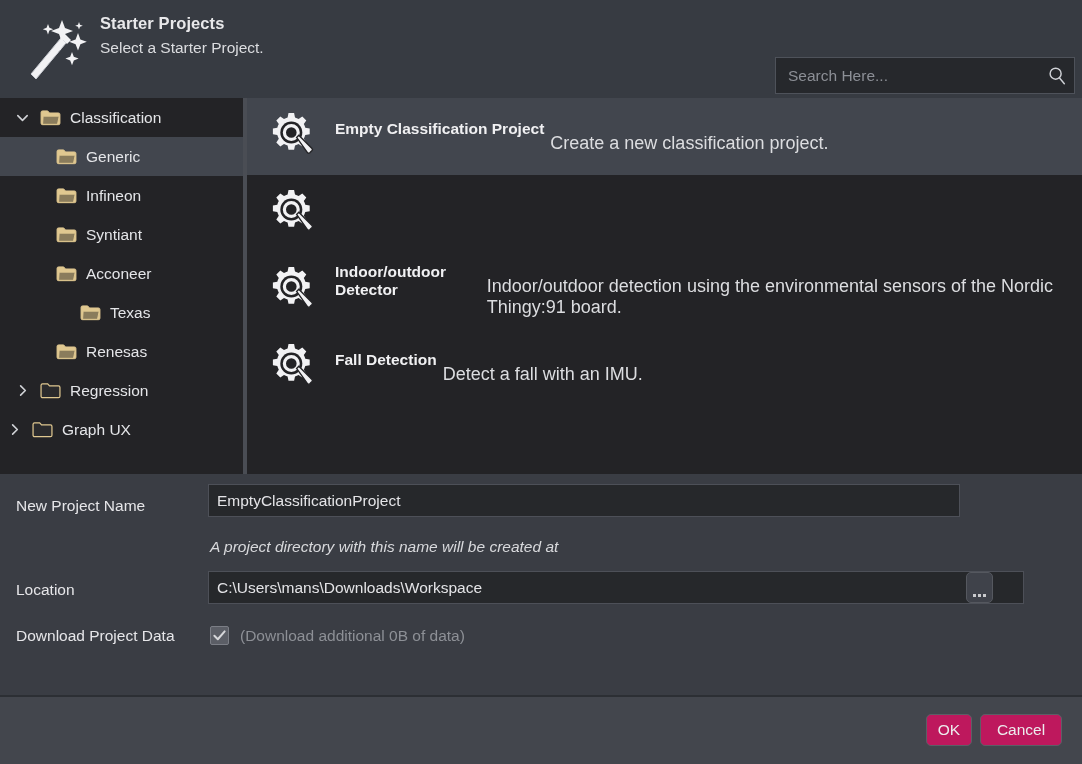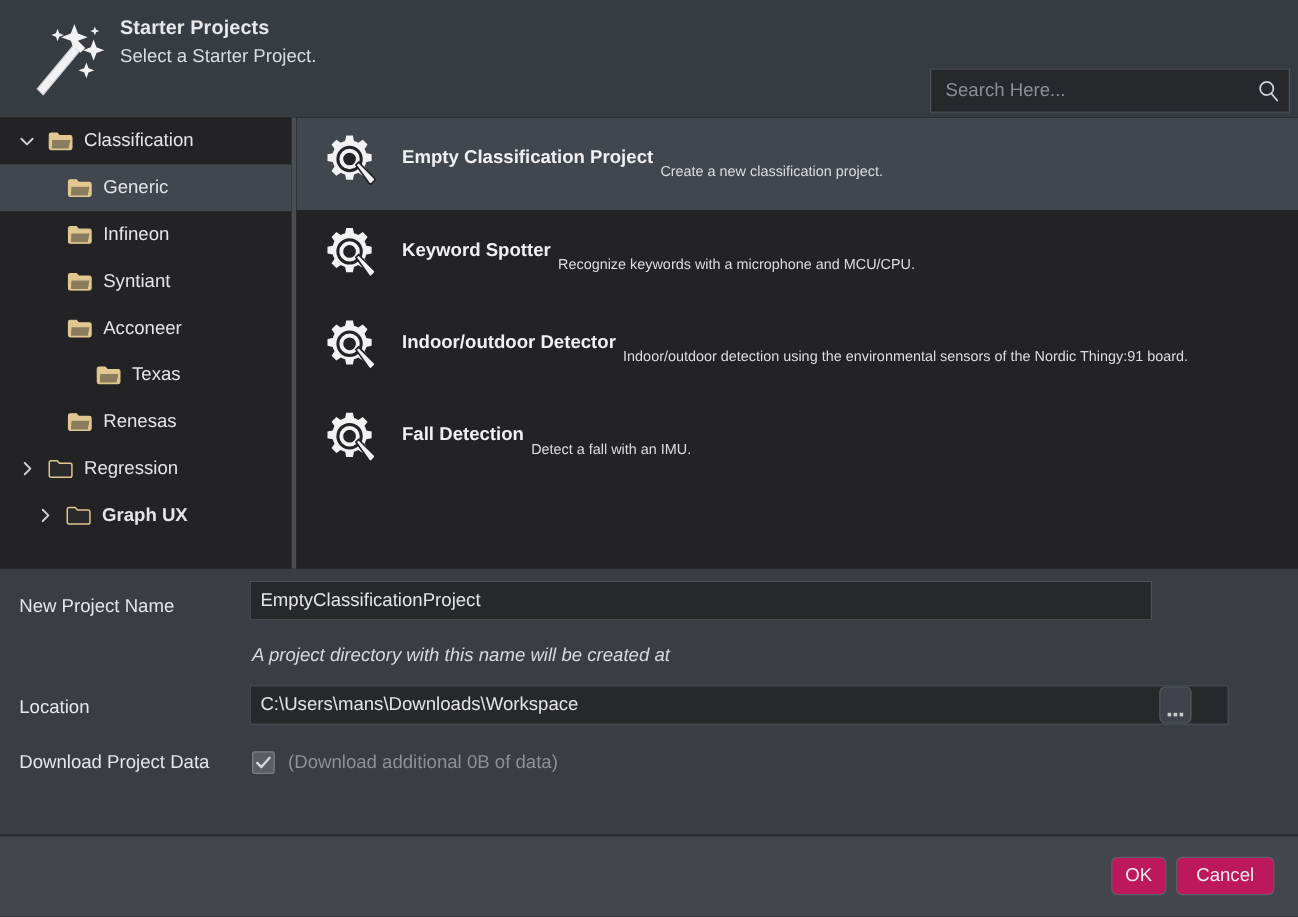--- a/index.html
+++ b/index.html
@@ -61,21 +61,21 @@
     background: #232326; overflow: hidden;
   }
   .list-item {
     position: relative; height: 77px; padding: 0 18px 0 20px;
     display: flex; align-items: center; gap: 16px;
   }
   .list-item.selected { background: #42464e; }
   .gear-icon { flex: 0 0 auto; width: 52px; height: 52px; }
   .li-text { display: flex; flex-direction: row; gap: 6px; min-width: 0; }
   .li-title { font-size: 15.5px; font-weight: bold; color: #f0f0f2; }
-  .li-desc { font-size: 12px; color: #dcdde0; margin-top: 13px; }
+  .li-desc { font-size: 18px; color: #dcdde0; margin-top: 13px; }
 
   
   .form {
     position: absolute; left: 0; top: 474px; width: 1082px; height: 221px;
     background: #3a3d44;
   }
   .form-label {
     position: absolute; color: #e6e6e9; font-size: 15.5px;
   }
   .field {
@@ -231,21 +231,21 @@
             <path d="M6 3 L11 8 L6 13"></path>
           </svg>
         </span>
         <span class="tree-folder">
           <svg viewBox="0 0 22 18" width="21" height="17">
             <path d="M1 3.5 A1.6 1.6 0 0 1 2.6 2 H8 l2 2.2 h9.4 A1.6 1.6 0 0 1 21 5.8 V15 A1.6 1.6 0 0 1 19.4 16.6 H2.6 A1.6 1.6 0 0 1 1 15 Z" fill="#2a2a2c" stroke="#e0c890" stroke-width="1.3"></path>
           </svg>
         </span>
         <span class="tree-label">Regression</span>
       </div>
-      <div class="tree-row" style="padding-left: 23px; font-weight: bold;">
+      <div class="tree-row" style="padding-left: 0;">
         <span class="tree-chev">
           <svg viewBox="0 0 16 16" width="15" height="15" fill="none" stroke="#d0d2d6" stroke-width="1.7" stroke-linecap="round" stroke-linejoin="round">
             <path d="M6 3 L11 8 L6 13"></path>
           </svg>
         </span>
         <span class="tree-folder">
           <svg viewBox="0 0 22 18" width="21" height="17">
             <path d="M1 3.5 A1.6 1.6 0 0 1 2.6 2 H8 l2 2.2 h9.4 A1.6 1.6 0 0 1 21 5.8 V15 A1.6 1.6 0 0 1 19.4 16.6 H2.6 A1.6 1.6 0 0 1 1 15 Z" fill="#2a2a2c" stroke="#e0c890" stroke-width="1.3"></path>
           </svg>
         </span>
@@ -267,24 +267,20 @@
           <div class="li-desc">Create a new classification project.</div>
         </div>
       </div>
       <div class="list-item">
         <span class="gear-icon"><svg viewBox="0 0 52 52" width="52" height="52" fill="#f2f2f4">
             <path d="M21.5 2 l5.6 0 0.9 4.4 a15 15 0 0 1 3.6 1.5 l3.7-2.5 4 4 -2.5 3.7 a15 15 0 0 1 1.5 3.6 l4.4 0.9 0 5.6 -4.4 0.9 a15 15 0 0 1 -1.5 3.6 l2.5 3.7 -4 4 -3.7-2.5 a15 15 0 0 1 -3.6 1.5 l-0.9 4.4 -5.6 0 -0.9-4.4 a15 15 0 0 1 -3.6-1.5 l-3.7 2.5 -4-4 2.5-3.7 a15 15 0 0 1 -1.5-3.6 l-4.4-0.9 0-5.6 4.4-0.9 a15 15 0 0 1 1.5-3.6 l-2.5-3.7 4-4 3.7 2.5 a15 15 0 0 1 3.6-1.5 Z"></path>
             <circle cx="24.3" cy="21.5" r="11" fill="#232326"></circle>
             <path d="M24.3 13 a8.5 8.5 0 1 0 0 17 a8.5 8.5 0 0 0 0-17 z m0 3.2 a5.3 5.3 0 1 1 0 10.6 a5.3 5.3 0 0 1 0-10.6 z" fill="#f2f2f4"></path>
             <path d="M29.6 26.4 L31.8 24.2 L45 37.4 a1.6 1.6 0 0 1 0 2.2 l-2.2 2.2 a1.6 1.6 0 0 1 -2.2 0 Z" fill="#f2f2f4" stroke="#232326" stroke-width="1.4"></path>
           </svg></span>
-        <div class="li-text">
-          <div class="li-title">Keyword Spotter</div>
-          <div class="li-desc">Recognize keywords with a microphone and MCU/CPU.</div>
-        </div>
       </div>
       <div class="list-item">
         <span class="gear-icon"><svg viewBox="0 0 52 52" width="52" height="52" fill="#f2f2f4">
             <path d="M21.5 2 l5.6 0 0.9 4.4 a15 15 0 0 1 3.6 1.5 l3.7-2.5 4 4 -2.5 3.7 a15 15 0 0 1 1.5 3.6 l4.4 0.9 0 5.6 -4.4 0.9 a15 15 0 0 1 -1.5 3.6 l2.5 3.7 -4 4 -3.7-2.5 a15 15 0 0 1 -3.6 1.5 l-0.9 4.4 -5.6 0 -0.9-4.4 a15 15 0 0 1 -3.6-1.5 l-3.7 2.5 -4-4 2.5-3.7 a15 15 0 0 1 -1.5-3.6 l-4.4-0.9 0-5.6 4.4-0.9 a15 15 0 0 1 1.5-3.6 l-2.5-3.7 4-4 3.7 2.5 a15 15 0 0 1 3.6-1.5 Z"></path>
             <circle cx="24.3" cy="21.5" r="11" fill="#232326"></circle>
             <path d="M24.3 13 a8.5 8.5 0 1 0 0 17 a8.5 8.5 0 0 0 0-17 z m0 3.2 a5.3 5.3 0 1 1 0 10.6 a5.3 5.3 0 0 1 0-10.6 z" fill="#f2f2f4"></path>
             <path d="M29.6 26.4 L31.8 24.2 L45 37.4 a1.6 1.6 0 0 1 0 2.2 l-2.2 2.2 a1.6 1.6 0 0 1 -2.2 0 Z" fill="#f2f2f4" stroke="#232326" stroke-width="1.4"></path>
           </svg></span>
         <div class="li-text">
           <div class="li-title">Indoor/outdoor Detector</div>

